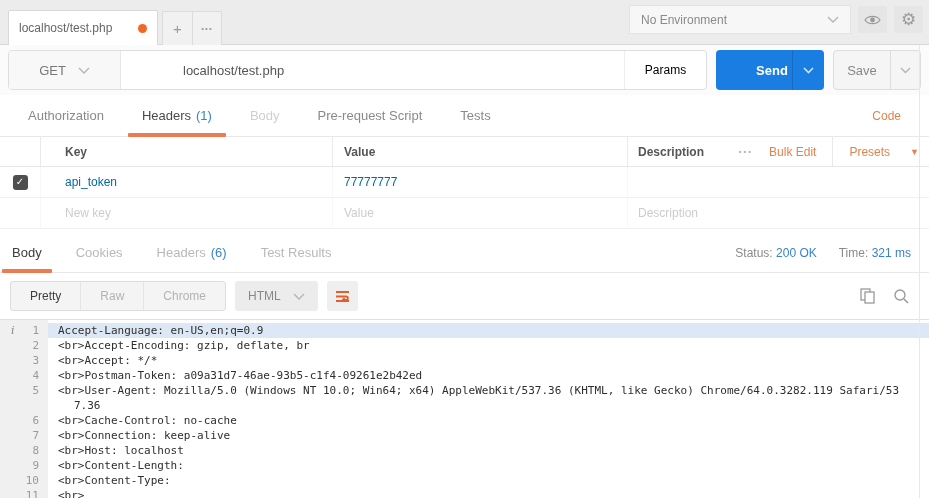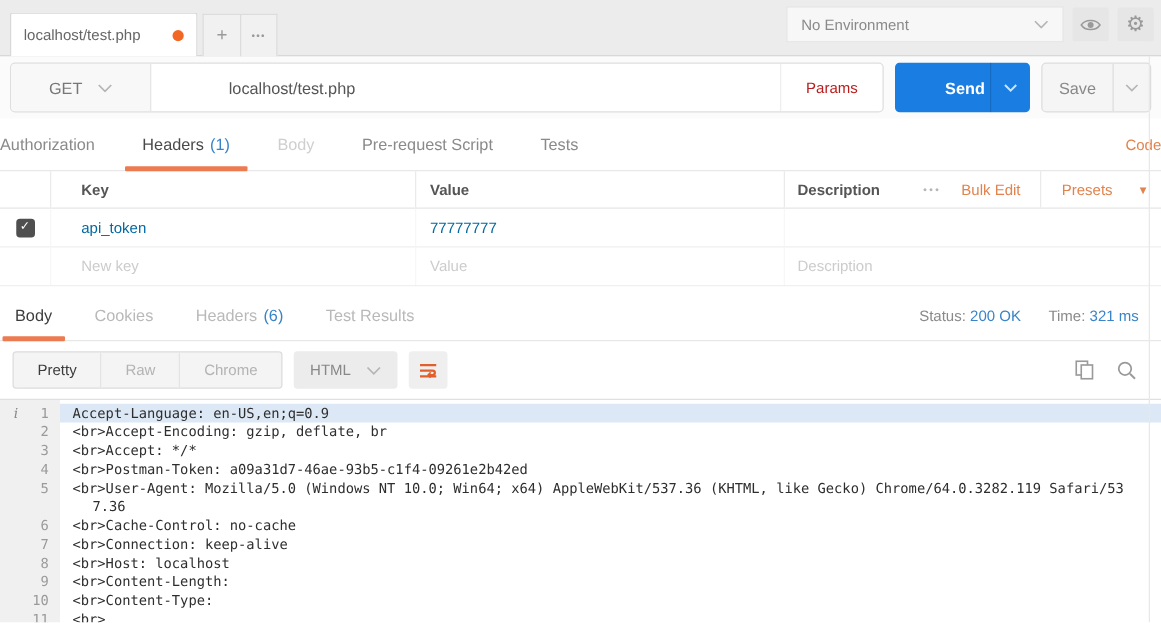--- a/index.html
+++ b/index.html
@@ -31,34 +31,34 @@
   
   .request-row { height:50px; background:#fbfbfb; display:flex; align-items:center;
                  padding:0 8px; gap:9px; }
   .url-box { flex:1; height:40px; background:#fff; border:1px solid #dedede; border-radius:4px;
              display:flex; align-items:stretch; overflow:hidden;gap:48px; }
   .method { width:112px; display:flex; align-items:center; justify-content:center; gap:12px;
             color:#777; font-size:13px; border-right:1px solid #e6e6e6; background:#f8f8f8; }
   .url-input { flex:1; border:none; outline:none; padding:0 14px; font-size:13px; color:#555;
                background:transparent; font-family:"Liberation Sans",sans-serif; }
   .params-btn { width:82px; display:flex; align-items:center; justify-content:center;
-                color:#b91c1c; font-size:12px; border-left:1px solid #eee; }
+                color:#000000; font-size:12px; border-left:1px solid #eee; }
   .send-group { display:flex; height:40px; border-radius:4px; overflow:hidden; flex:0 0 auto; }
   .send-main { width:76px; background:#1a7de2; color:#fff; font-weight:bold; font-size:13px;
                display:flex; align-items:center; justify-content:center;padding-left:36px; }
   .send-caret { width:32px; background:#1a7de2; border-left:1px solid rgba(0,0,0,.14);
                 display:flex; align-items:center; justify-content:center; }
   .save-group { display:flex; height:40px; border:1px solid #ddd; border-radius:4px;
                 overflow:hidden; background:#f5f5f5; flex:0 0 auto; }
   .save-main { width:56px; display:flex; align-items:center; justify-content:center;
                color:#888; font-size:13px; }
   .save-caret { width:30px; border-left:1px solid #ddd; display:flex; align-items:center; justify-content:center; }
 
   
-  .request-tabs { height:42px; display:flex; align-items:center; padding:0 0;
+  .request-tabs { height:42px; display:flex; align-items:center; padding:0 28px;
                   border-bottom:1px solid #e8e8e8; background:#fff; }
   .rtab { margin-right:38px; font-size:13px; color:#8a8a8a; height:100%;
           display:flex; align-items:center; position:relative; white-space:nowrap; }
   .rtab .cnt { color:#3884c7; margin-left:5px; }
   .rtab.active { color:#4a4a4a; }
   .rtab.active::after { content:""; position:absolute; left:-14px; right:-14px; bottom:-1px;
                         height:4px; background:#ec7b51; border-radius:1px; }
   .rtab.dim { color:#cfcfcf; }
   .code-link { margin-left:auto; color:#e2834e; font-size:12px; }
 

